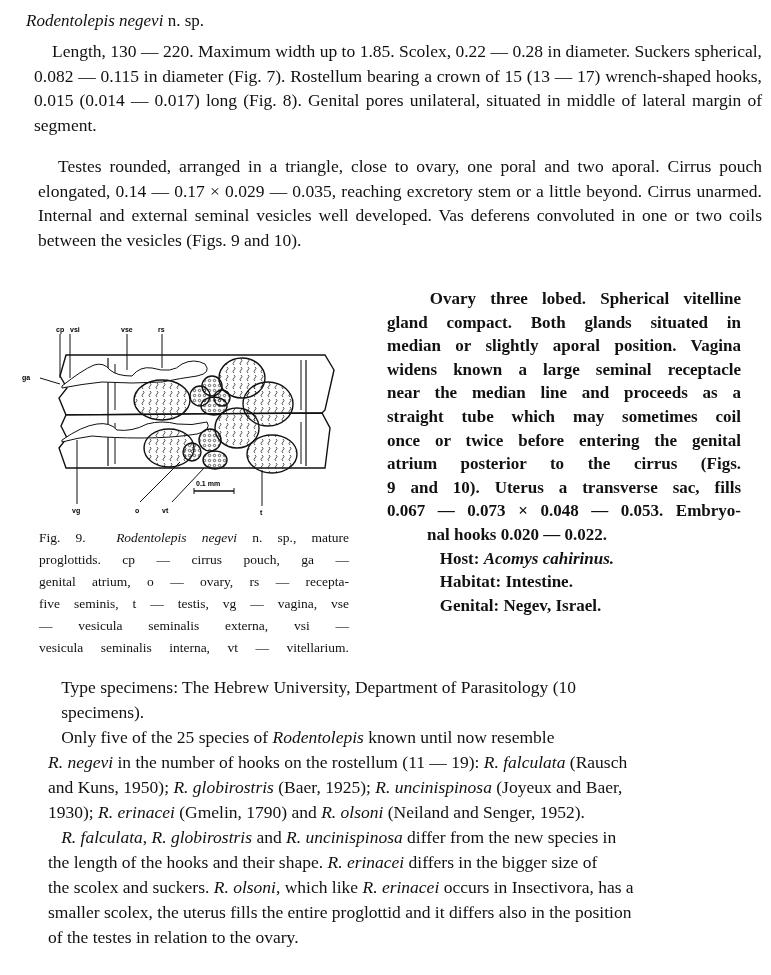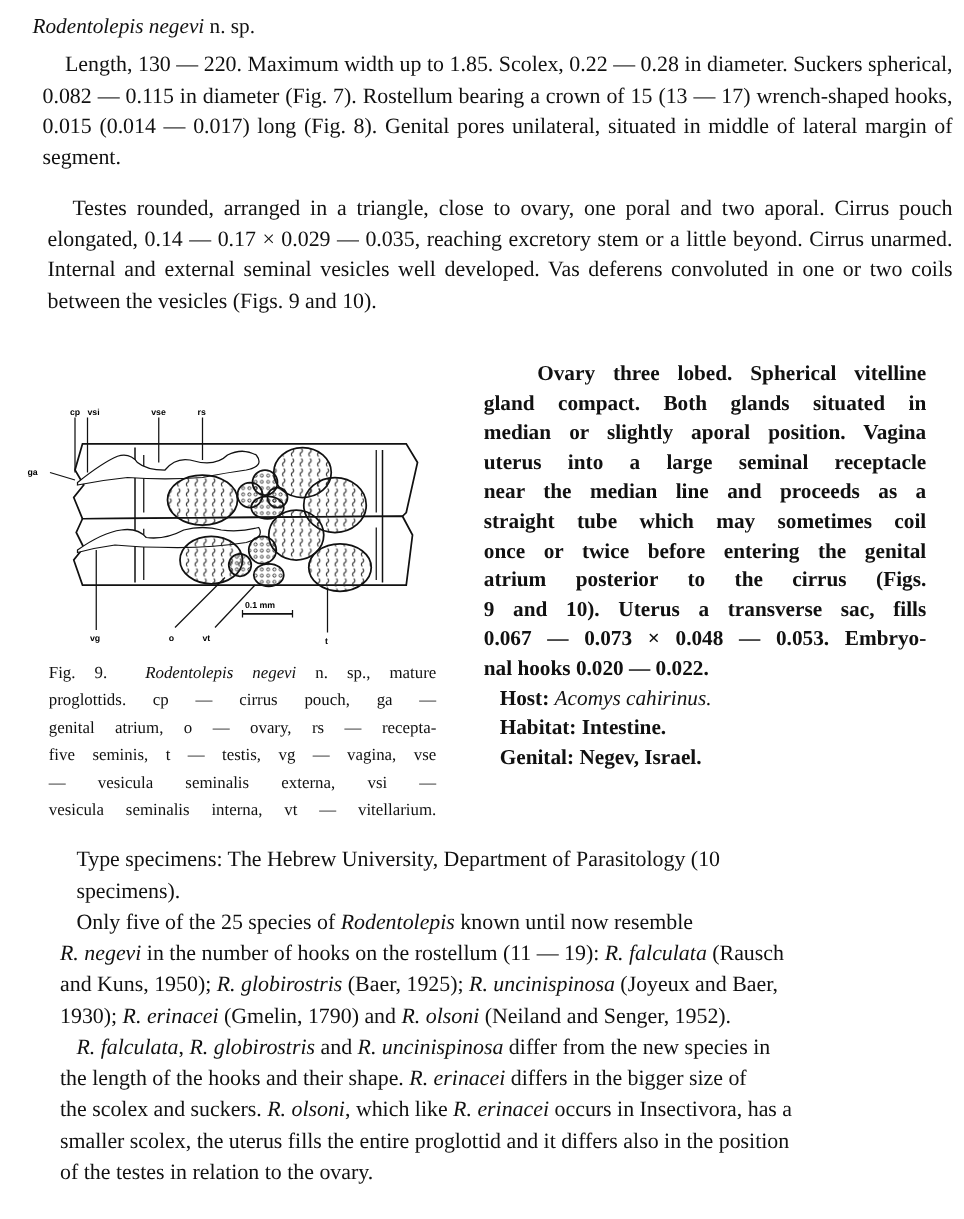--- a/index.html
+++ b/index.html
@@ -19,35 +19,35 @@
     margin-left: 16px;
   }
   .p1 { left: 18px; top: 39px; width: 728px; text-indent: 18px; }
   .p2 { left: 22px; top: 154px; width: 724px; text-indent: 20px; }
   .right-col {
     left: 387px; top: 287px; width: 354px;
     font-size: 17px; line-height: 23.6px; font-weight: bold;
     text-align: justify; text-align-last: justify;
   }
   .right-col .line { display: block; white-space: nowrap; }
-  .meta-line { display: block; white-space: nowrap; text-align-last: left; }
+  .meta-line { display: block; white-space: nowrap; text-align-last: left; margin-left: 40px; }
   .caption {
     left: 39px; top: 527px; width: 310px;
     font-size: 13.5px; line-height: 22px; font-weight: normal;
     text-align: justify; text-align-last: justify;
   }
   .caption .line { display: block; white-space: nowrap; }
   .figure { left: 22px; top: 318px; width: 330px; height: 200px; }
   .bottom {
     left: 22px; top: 675px; width: 735px;
     font-size: 17.5px; line-height: 25px; text-align: justify; margin-left: 26px;
   }
   .bottom .line { display: block; white-space: nowrap; }
   i { font-style: italic; }
-  .bi { font-style: italic; font-weight: normal; }
+  .bi { font-style: italic; font-weight: bold; }
 </style>
 </head>
 <body>
 
 <div class="abs heading">
   <i>Rodentolepis negevi</i><span> n. sp.</span>
 </div>
 
 <div class="abs para p1">Length, 130 — 220. Maximum width up to 1.85. Scolex, 0.22 — 0.28 in diameter. Suckers spherical, 0.082 — 0.115 in diameter (Fig. 7). Rostellum bearing a crown of 15 (13 — 17) wrench-shaped hooks, 0.015 (0.014 — 0.017) long (Fig. 8). Genital pores unilateral, situated in middle of lateral margin of segment.</div>
 
@@ -120,21 +120,21 @@
     <text x="140" y="195" font-size="7" font-weight="bold" font-family="Liberation Sans, sans-serif">vt</text>
     <text x="238" y="197" font-size="7" font-weight="bold" font-family="Liberation Sans, sans-serif">t</text>
     <text x="174" y="168" font-size="7" font-weight="bold" font-family="Liberation Sans, sans-serif">0.1 mm</text>
   </svg>
 </div>
 
 <div class="abs right-col">
   <span class="line">&nbsp;&nbsp;&nbsp;Ovary three lobed. Spherical vitelline</span>
   <span class="line">gland compact. Both glands situated in</span>
   <span class="line">median or slightly aporal position. Vagina</span>
-  <span class="line">uterus into a large seminal receptacle</span>
+  <span class="line">widens known a large seminal receptacle</span>
   <span class="line">near the median line and proceeds as a</span>
   <span class="line">straight tube which may sometimes coil</span>
   <span class="line">once or twice before entering the genital</span>
   <span class="line">atrium posterior to the cirrus (Figs.</span>
   <span class="line">9 and 10). Uterus a transverse sac, fills</span>
   <span class="line">0.067 — 0.073 × 0.048 — 0.053. Embryo-</span>
   <span class="meta-line">nal hooks 0.020 — 0.022.</span>
   <span class="meta-line">&nbsp;&nbsp;&nbsp;<span>Host: </span><span class="bi">Acomys cahirinus.</span></span>
   <span class="meta-line">&nbsp;&nbsp;&nbsp;<span>Habitat: </span><span>Intestine.</span></span>
   <span class="meta-line">&nbsp;&nbsp;&nbsp;<span>Genital: </span><span>Negev, Israel.</span></span>

